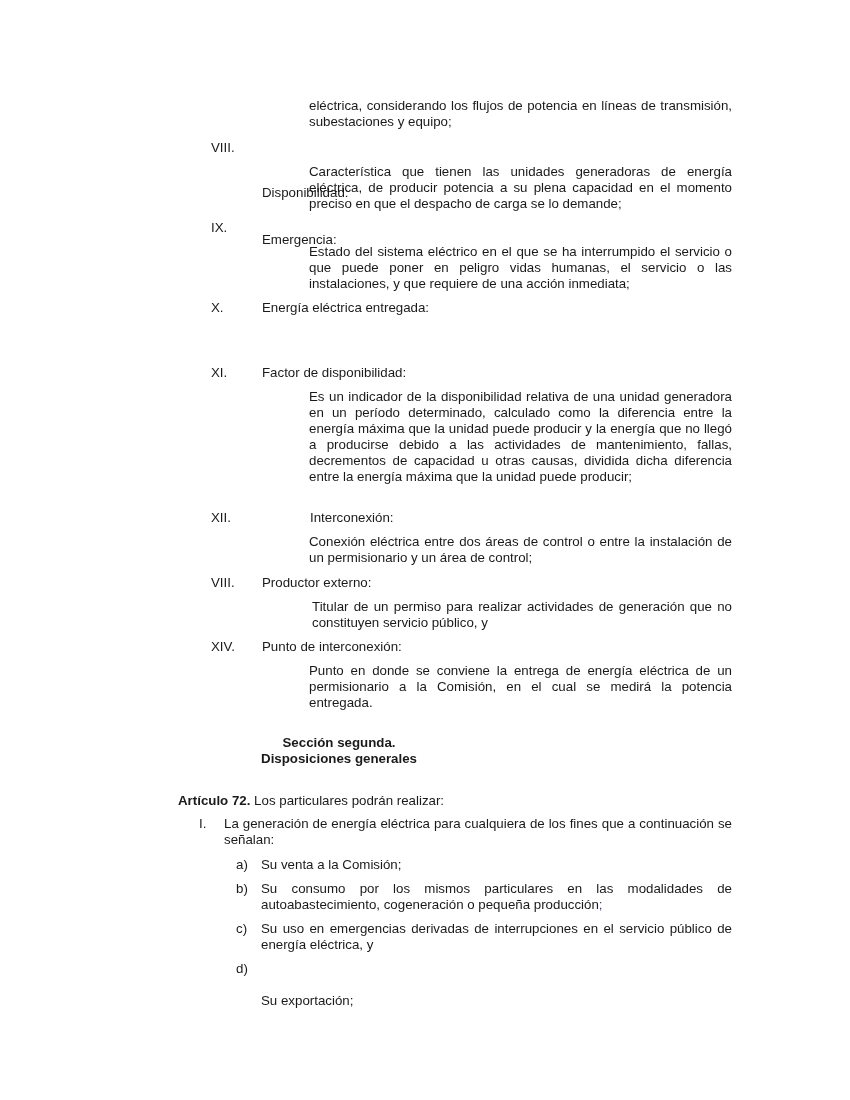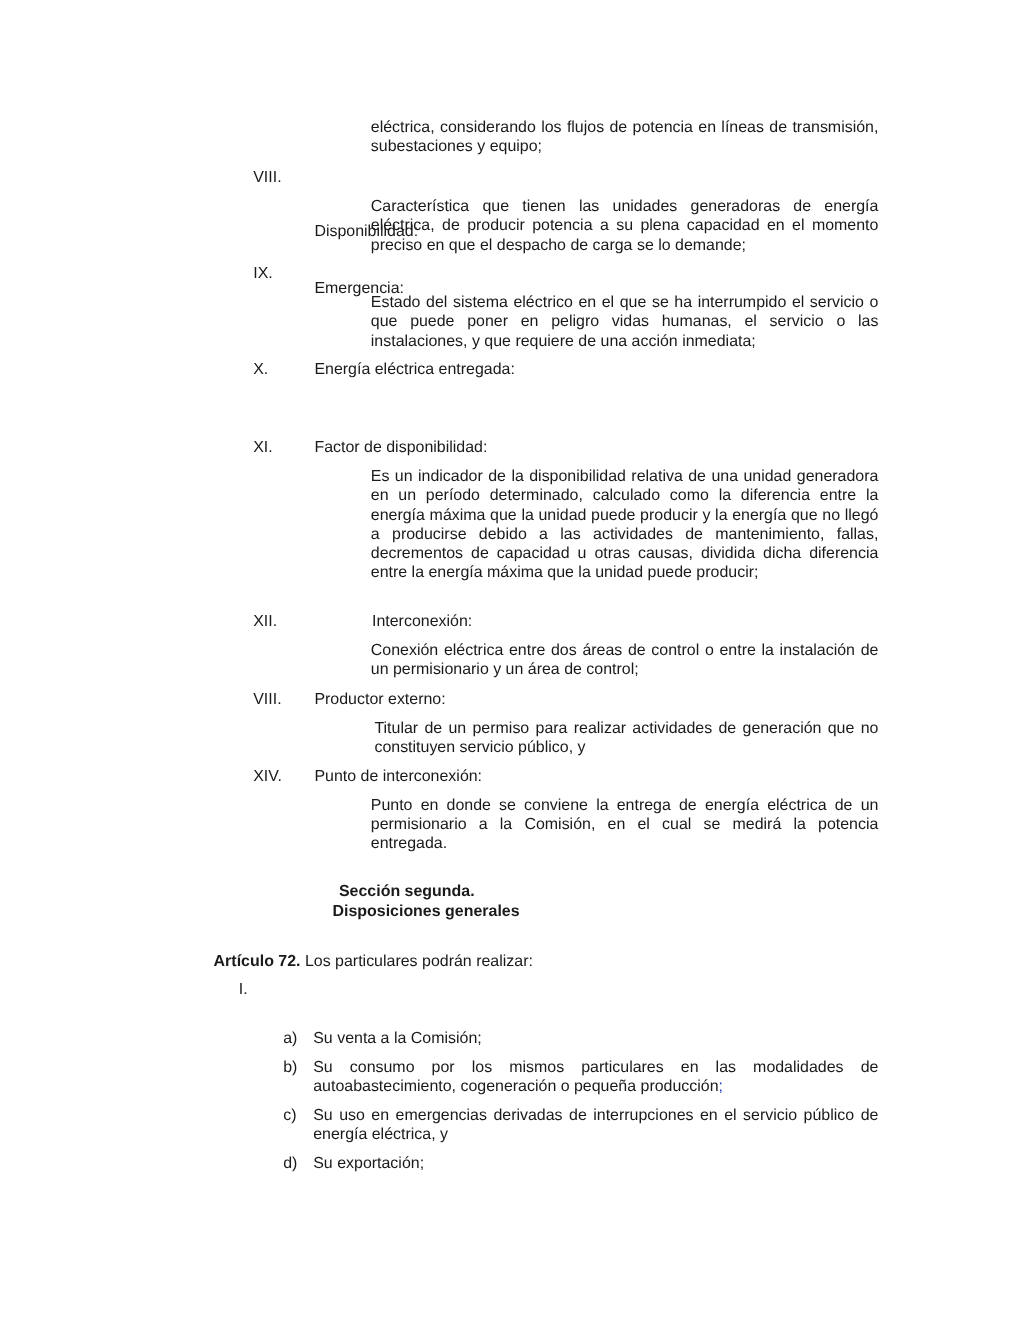--- a/index.html
+++ b/index.html
@@ -49,33 +49,34 @@
 
   <div class="def-num" style="top:575px;">VIII.</div>
   <div class="def-term" style="top:575px;">Productor externo:</div>
   <div class="def-body just" style="top:599px; left:312px; width:420px;">Titular de un permiso para realizar actividades de generación que no constituyen servicio público, y</div>
 
   <div class="def-num" style="top:639px;">XIV.</div>
   <div class="def-term" style="top:639px;">Punto de interconexión:</div>
   <div class="def-body just" style="top:663px;">Punto en donde se conviene la entrega de energía eléctrica de un permisionario a la Comisión, en el cual se medirá la potencia entregada.</div>
 
   <div class="center" style="top:735px;">Sección segunda.</div>
-  <div class="center" style="top:751px;padding-left:16px;">Disposiciones generales</div>
+  <div class="center" style="top:751px;">Disposiciones generales</div>
 
   <div class="abs" style="left:162px; top:793px;">
     <span class="bold">Artículo 72.</span><span> Los particulares podrán realizar:</span>
   </div>
 
   <div class="sub-num" style="top:816px;">I.</div>
+  <div class="sub-body just" style="top:816px;">La generación de energía eléctrica para cualquiera de los fines que a continuación se señalan:</div>
 
   <div class="letter" style="top:857px;">a)</div>
   <div class="letter-body" style="top:857px;">Su venta a la Comisión;</div>
 
   <div class="letter" style="top:881px;">b)</div>
   <div class="letter-body just" style="top:881px;"><span>Su consumo por los mismos particulares en las modalidades de autoabastecimiento, cogeneración o pequeña producción</span><span class="blue">;</span></div>
 
   <div class="letter" style="top:921px;">c)</div>
   <div class="letter-body just" style="top:921px;">Su uso en emergencias derivadas de interrupciones en el servicio público de energía eléctrica, y</div>
 
   <div class="letter" style="top:961px;">d)</div>
-  <div class="letter-body" style="top:961px;">Su exportación;</div>
+  <div class="letter-body" style="top:993px;">Su exportación;</div>
 
 </div>
 
 </body></html>

